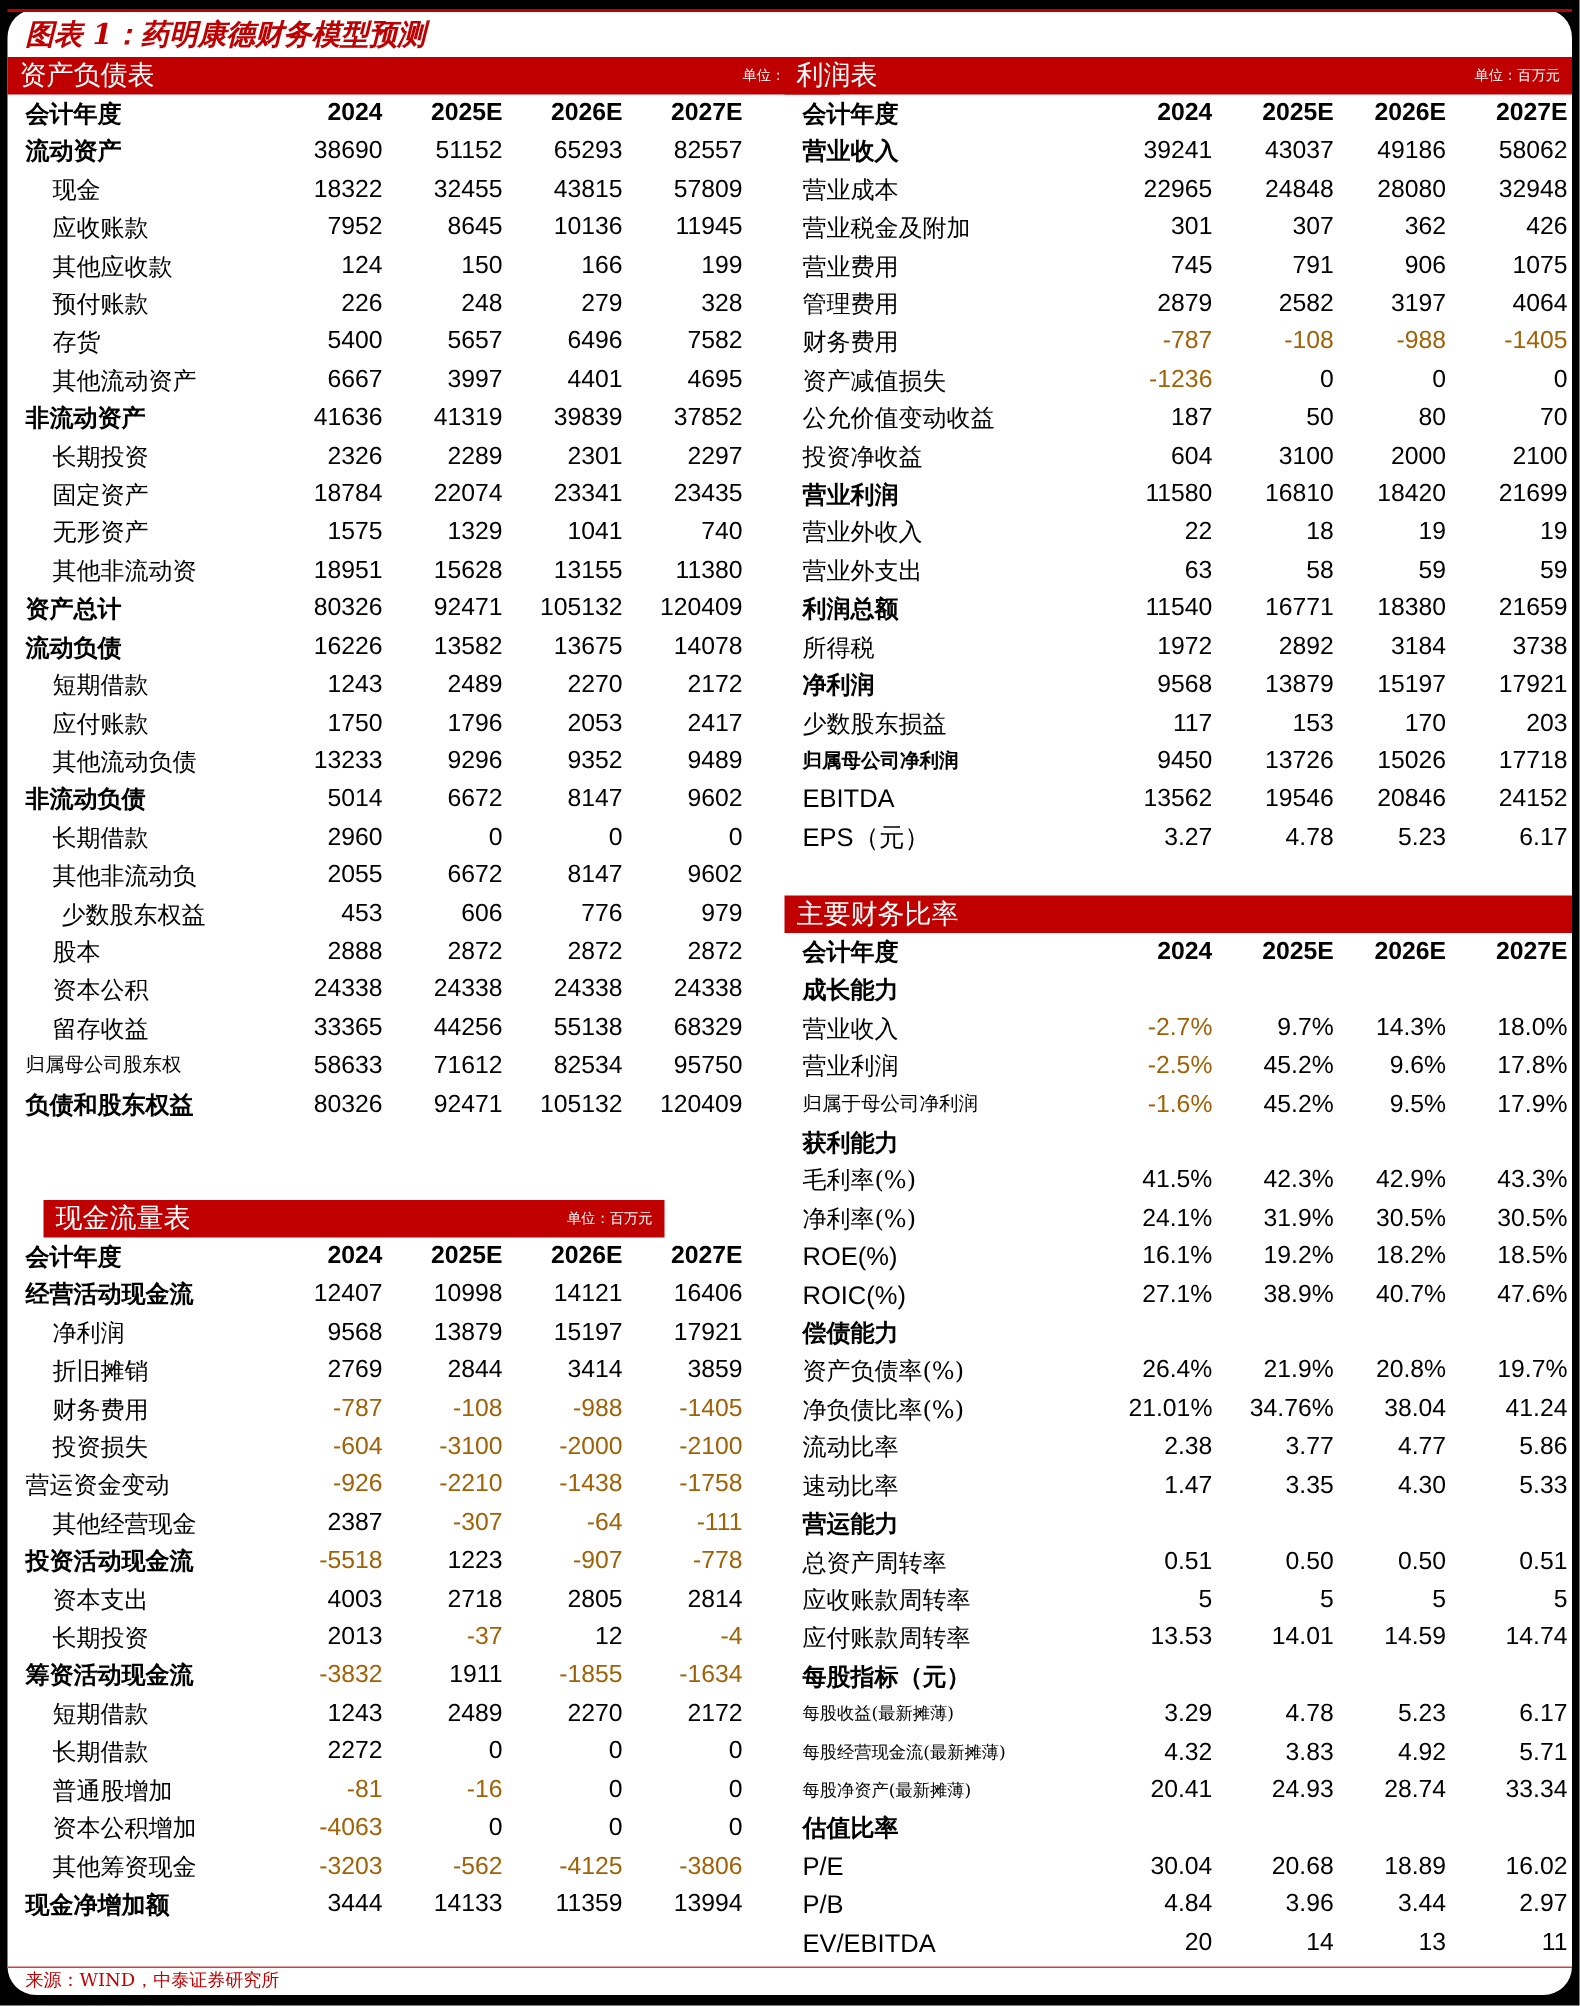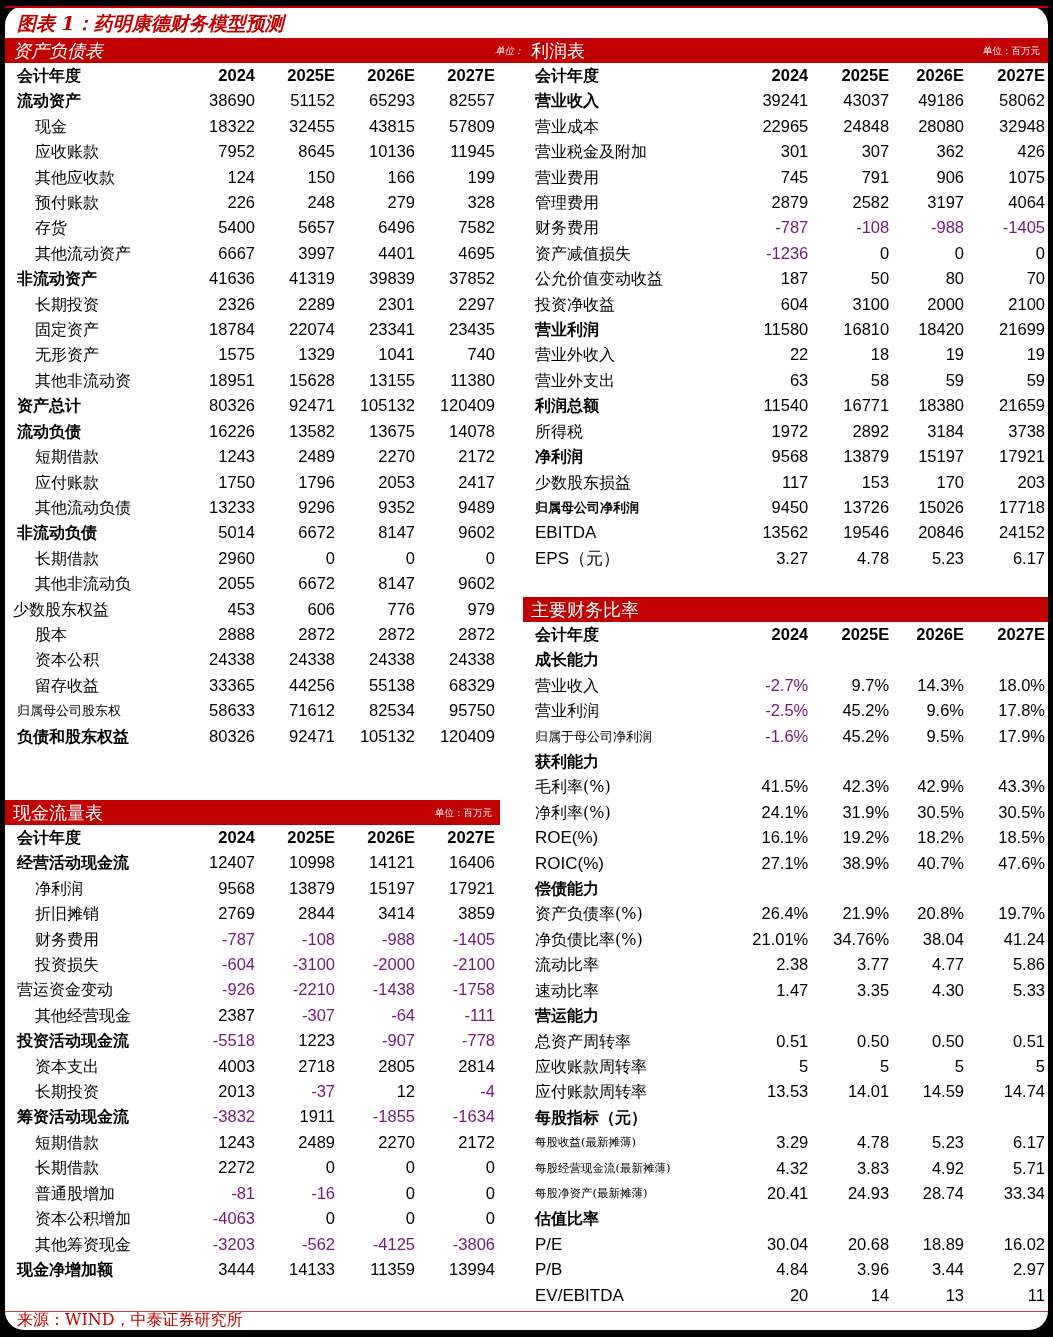--- a/index.html
+++ b/index.html
@@ -34,40 +34,40 @@
   table.fin td {
     height: 25.4px; padding: 0; font-size: 16.5px; color: #000; white-space: nowrap;
     line-height: 25.4px; overflow: hidden;
   }
   table.fin td.lbl { font-family: "DejaVu Serif", serif; font-size: 16px; padding-left: 12px; }
   table.fin td.num { text-align: right; }
   table.fin tr.hdr td { font-weight: bold; }
   table.fin tr.hdr td.lbl { font-weight: bold; }
   table.fin tr.bold td.lbl { font-weight: bold; }
   table.fin tr.ind td.lbl { padding-left: 30px; }
-  table.fin tr.ind2 td.lbl { padding-left: 8px; }
+  table.fin tr.ind2 td.lbl { padding-left: 36px; }
   table.fin tr.small td.lbl { font-size: 13px; }
   table.fin tr.tiny td.lbl { font-size: 11.5px; }
   table.fin tr.latin td.lbl { font-family: "Liberation Sans", sans-serif; font-size: 17px; }
-  table.fin td.neg { color: #701a75; }
+  table.fin td.neg { color: #a16207; }
   .bottom-rule { position: absolute; left: 0; top: 1305px; width: 1043px; height: 1px; background: #d04040; }
   .source {
-    position: absolute; left: 12px; top: 1306px; line-height: 16px; font-size: 16px; color: #c00000;
+    position: absolute; left: 12px; top: 1306px; line-height: 16px; font-size: 12px; color: #c00000;
     font-family: "DejaVu Serif", serif;
   }
 </style>
 </head>
 <body>
 
 <div class="page">
   <div class="top-rule"></div>
   <div class="fig-title">图表 1：药明康德财务模型预测</div>
 
   <div class="panel" style="left:0; top:32px; width:495px;">
-    <div class="panel-head" style="top:0; width:555px;font-style:italic;">
+    <div class="panel-head" style="top:0; width:555px;">
       <span class="ph-title">资产负债表</span>
       <span class="ph-unit">单位：百万元</span>
     </div>
     <table class="fin" style="top:25px; width:490px;">
       <colgroup>
           <col style="width:170px">
           <col style="width:80px">
           <col style="width:80px">
           <col style="width:80px">
           <col style="width:80px">
@@ -260,21 +260,21 @@
             <td class="num">80326</td>
             <td class="num">92471</td>
             <td class="num">105132</td>
             <td class="num">120409</td>
           </tr>
         </tbody>
     </table>
   </div>
 
   <div class="panel" style="left:0; top:794px; width:495px;">
-    <div class="panel-head" style="top:0; width:495px;">
+    <div class="panel-head" style="top:0; width:414px;margin-left:24px;">
       <span class="ph-title">现金流量表</span>
       <span class="ph-unit">单位：百万元</span>
     </div>
     <table class="fin" style="top:25px; width:490px;">
       <colgroup>
           <col style="width:170px">
           <col style="width:80px">
           <col style="width:80px">
           <col style="width:80px">
           <col style="width:80px">

